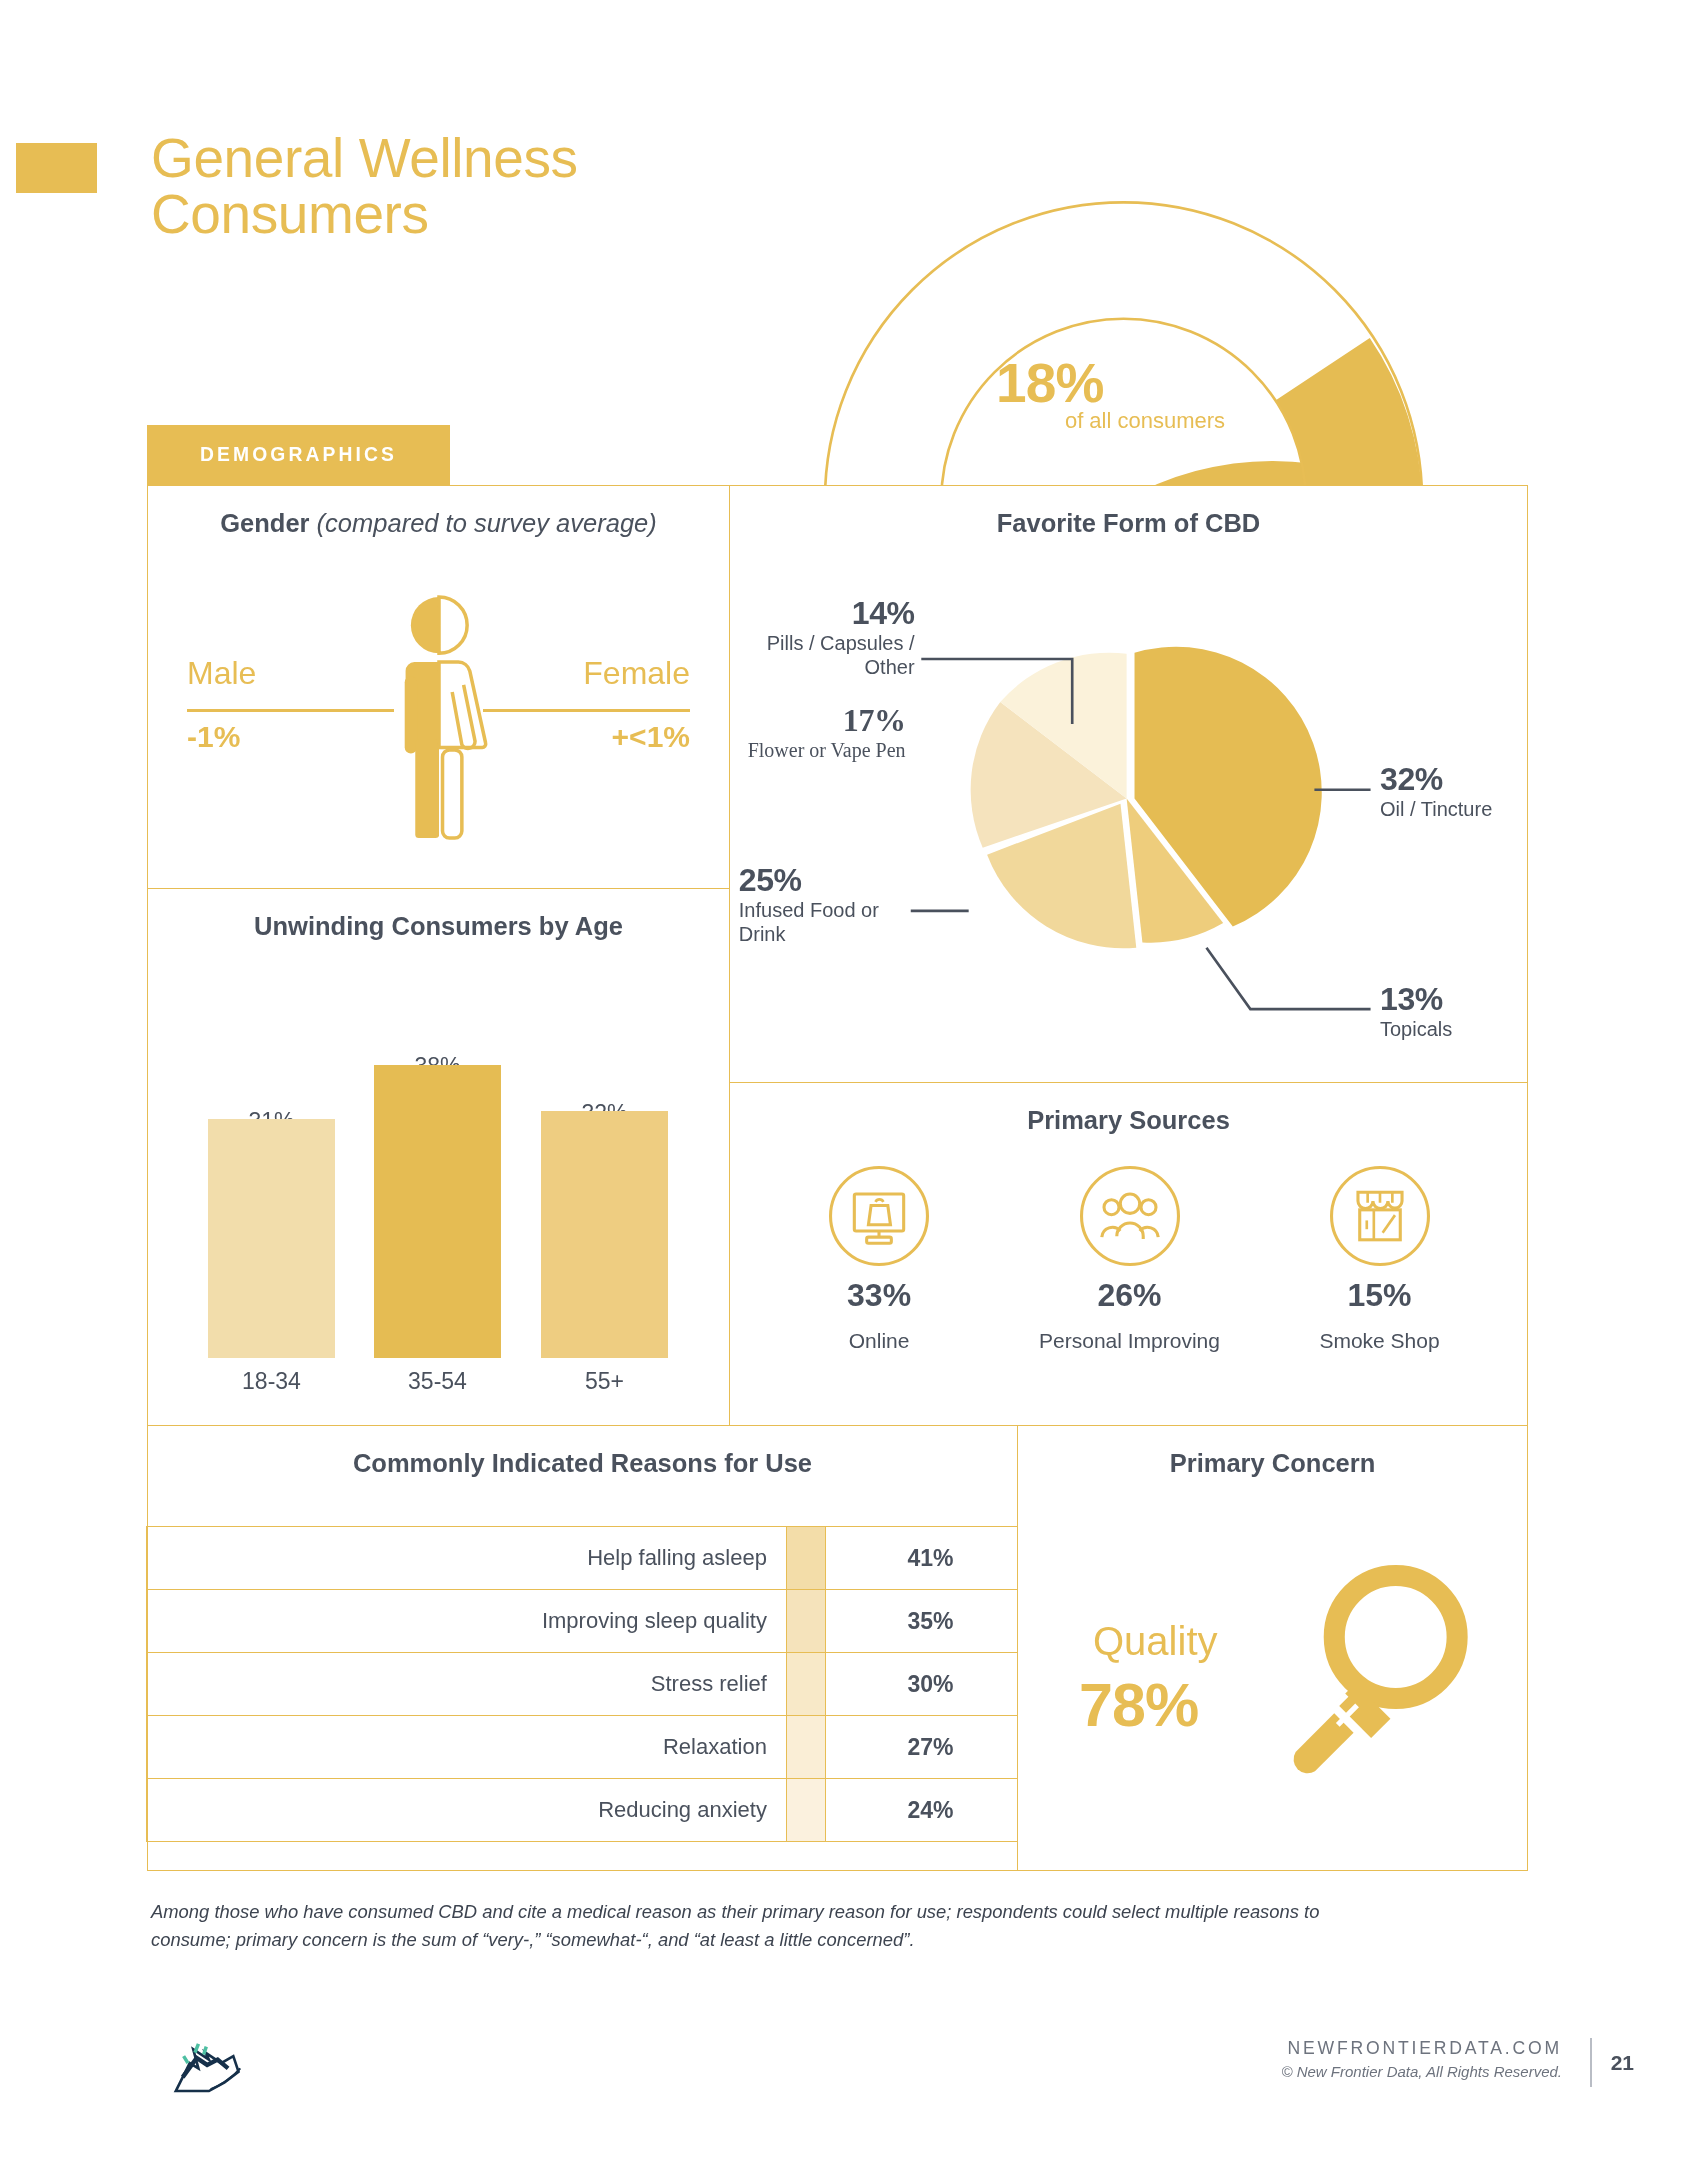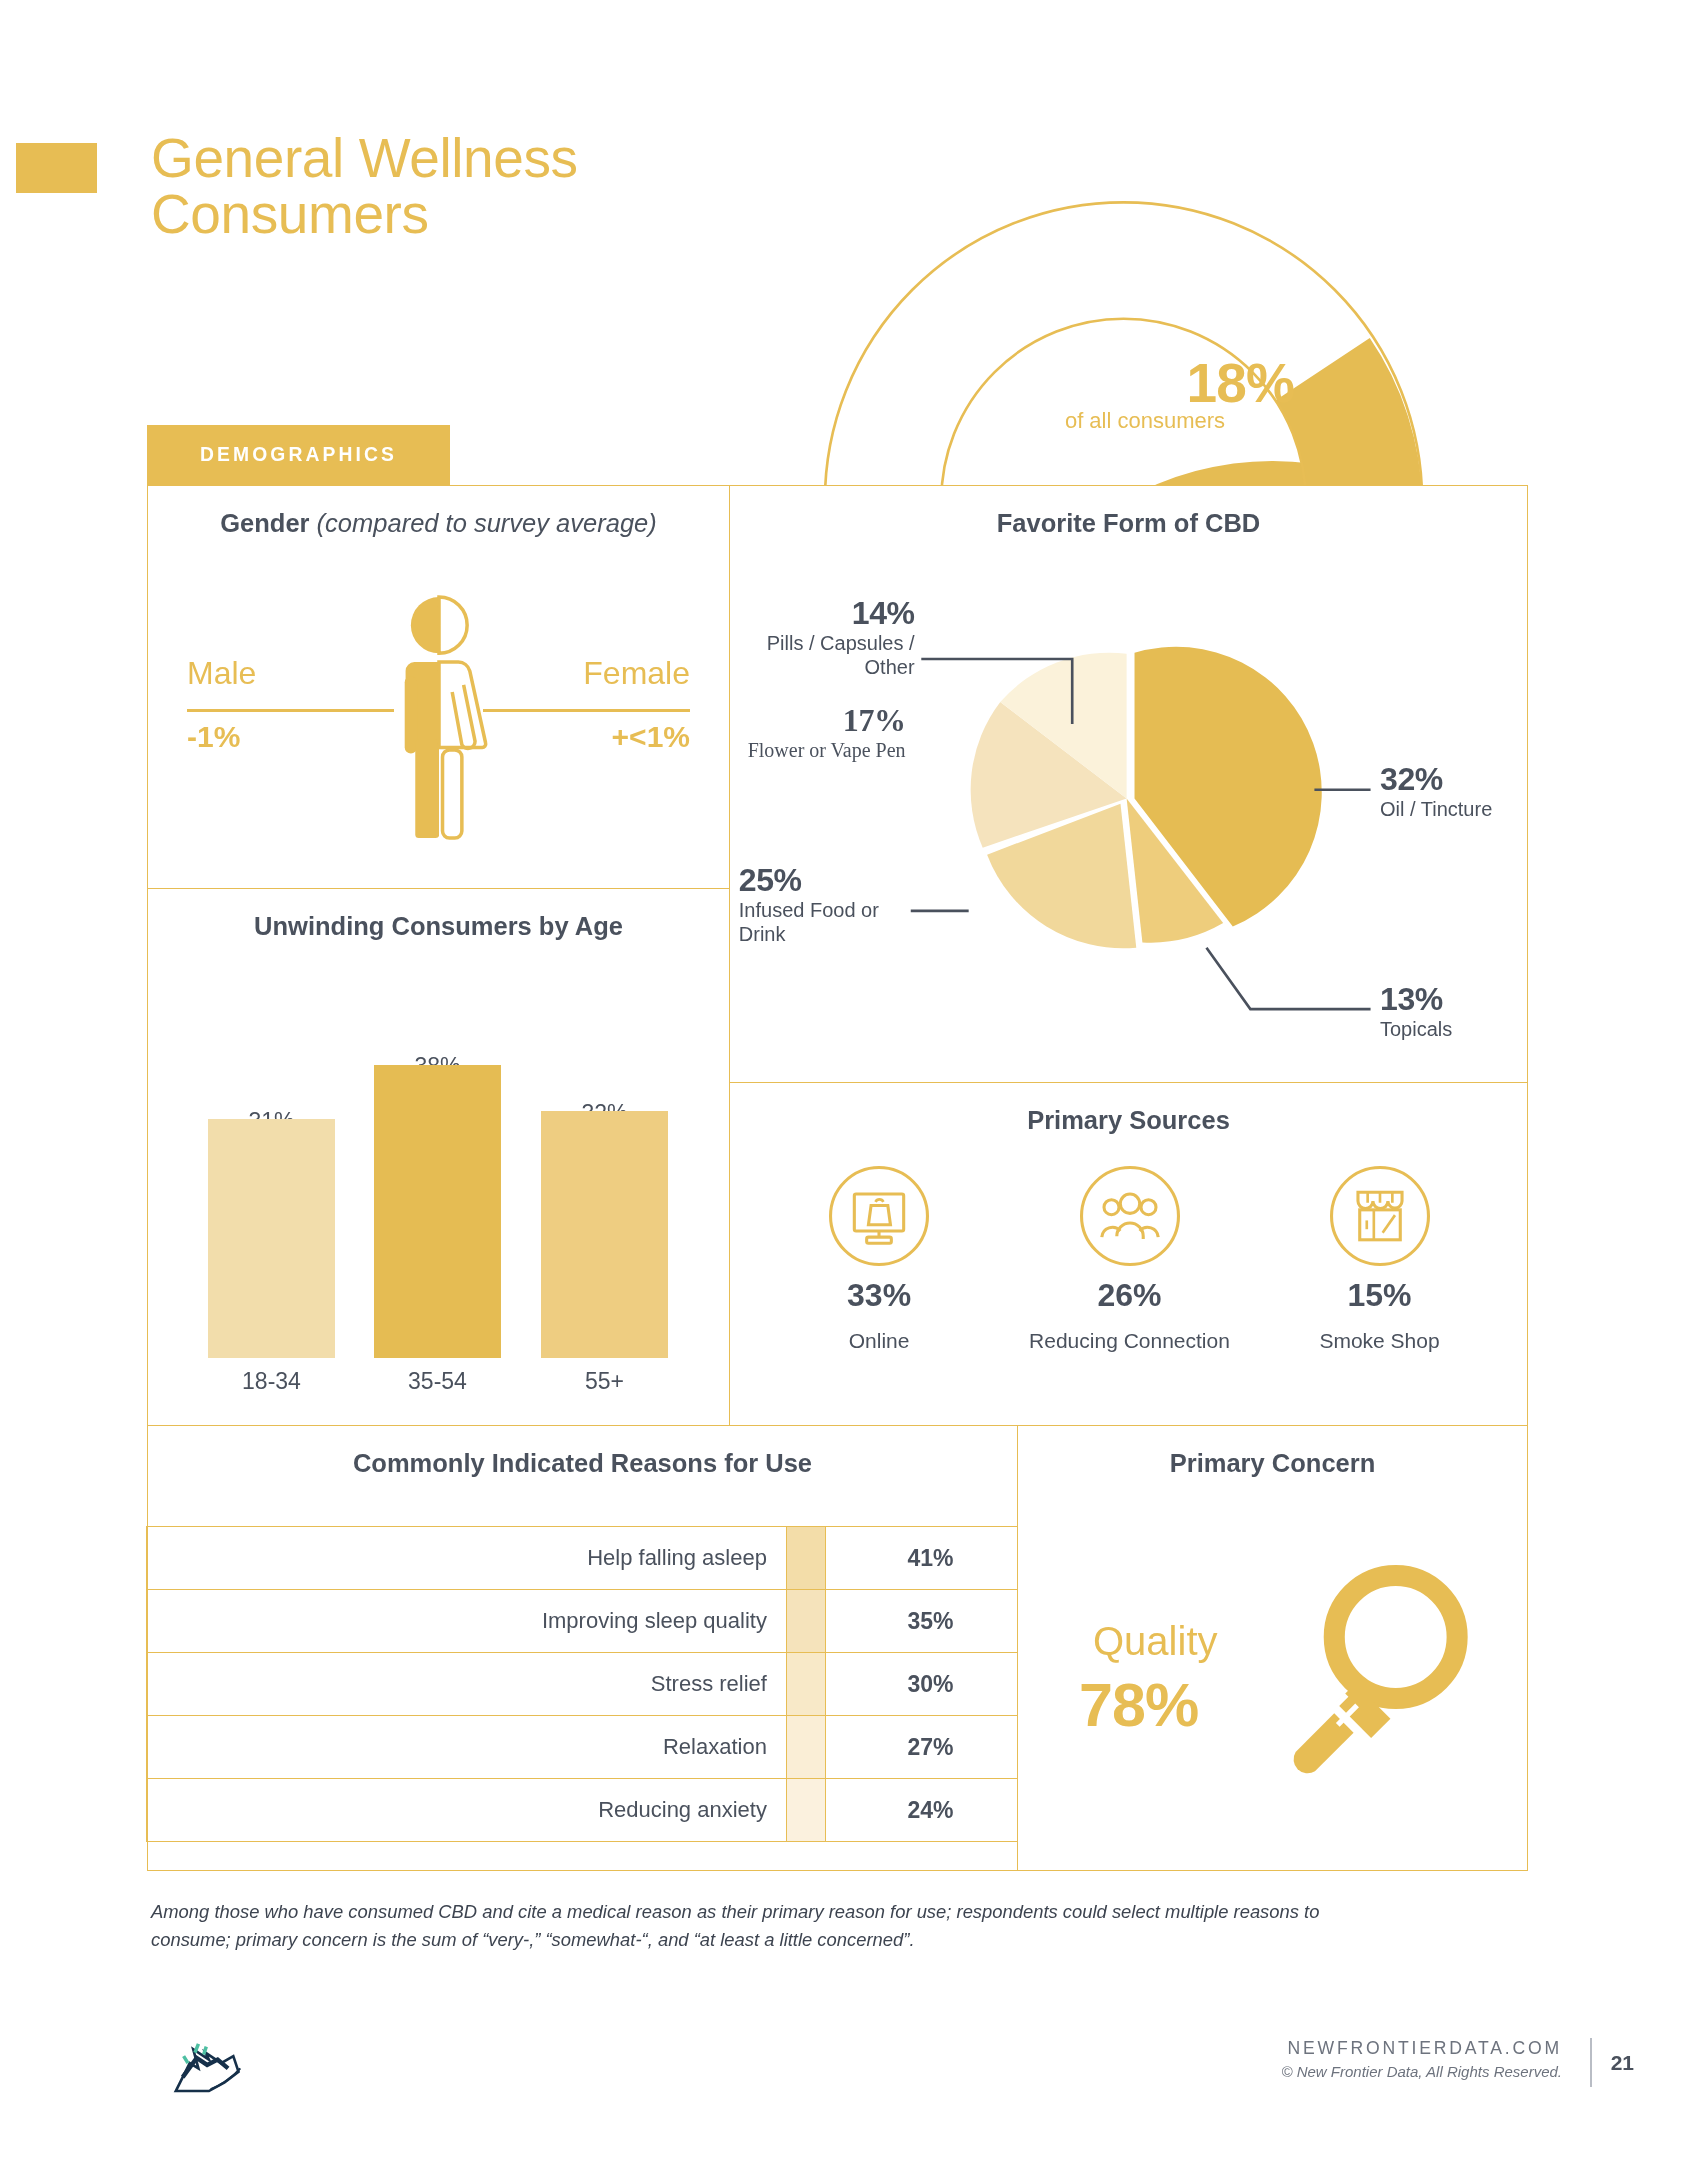--- a/index.html
+++ b/index.html
@@ -23,21 +23,21 @@
   }
   .page-title span { display: block; }
 
   
   .donut-wrap {
     position: absolute; left: 781px; top: 132px;
     width: 685px; height: 369px;
   }
   .donut-pct {
     position: absolute; left: 996px; top: 351px;
-    width: 298px; text-align: right;
+    width: 298px; text-align: left;
     font-size: 55px; font-weight: 700; color: #e7bd54; letter-spacing: -0.9px;
   }
   .donut-sub {
     position: absolute; left: 996px; top: 408px;
     width: 298px; text-align: center;
     font-size: 22px; color: #e7bd54;
   }
 
   
   .demo-tab {
@@ -326,21 +326,21 @@
         <svg class="src-circle" width="104" height="104" viewBox="0 0 118 118">
           <circle cx="59" cy="59" r="55" fill="none" stroke="#e7bd54" stroke-width="3.5"></circle>
           <circle cx="59" cy="45" r="11" fill="none" stroke="#e7bd54" stroke-width="3.5"></circle>
           <circle cx="38" cy="49" r="8.5" fill="none" stroke="#e7bd54" stroke-width="3.5"></circle>
           <circle cx="80" cy="49" r="8.5" fill="none" stroke="#e7bd54" stroke-width="3.5"></circle>
           <path d="M44 82 a15 15 0 0 1 30 0 v3" fill="none" stroke="#e7bd54" stroke-width="3.5"></path>
           <path d="M27 83 a12 12 0 0 1 21 -7" fill="none" stroke="#e7bd54" stroke-width="3.5"></path>
           <path d="M91 83 a12 12 0 0 0 -21 -7" fill="none" stroke="#e7bd54" stroke-width="3.5"></path>
         </svg>
         <div class="src-pct">26%</div>
-        <div class="src-lbl">Reducing Connection</div>
+        <div class="src-lbl">Personal Improving</div>
       </div>
 
       <div class="src-item" style="left:518px;">
         <svg class="src-circle" width="104" height="104" viewBox="0 0 118 118">
           <circle cx="59" cy="59" r="55" fill="none" stroke="#e7bd54" stroke-width="3.5"></circle>
           <path d="M34 32 h50 v10 a8 8 0 0 1 -16 0 a8 8 0 0 1 -17 0 a8 8 0 0 1 -17 0 Z" fill="none" stroke="#e7bd54" stroke-width="3.5"></path>
           <path d="M45 32 v12 M59 32 v12 M73 32 v12" stroke="#e7bd54" stroke-width="3"></path>
           <rect x="36" y="52" width="46" height="34" fill="none" stroke="#e7bd54" stroke-width="3.5"></rect>
           <path d="M52 52 v34" stroke="#e7bd54" stroke-width="3"></path>
           <path d="M44 64 v10" stroke="#e7bd54" stroke-width="3"></path>

